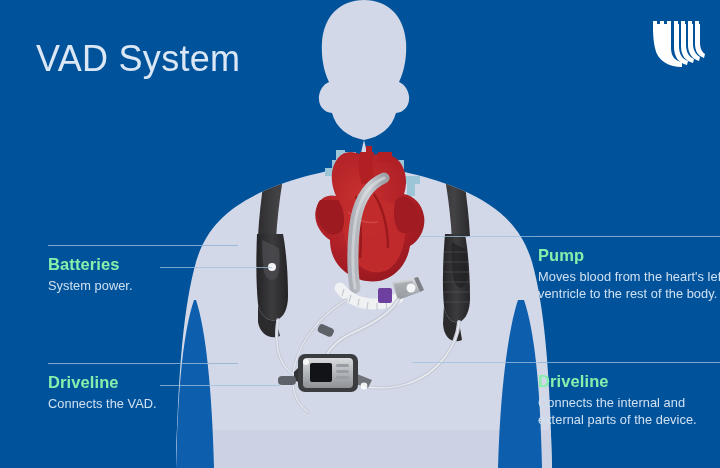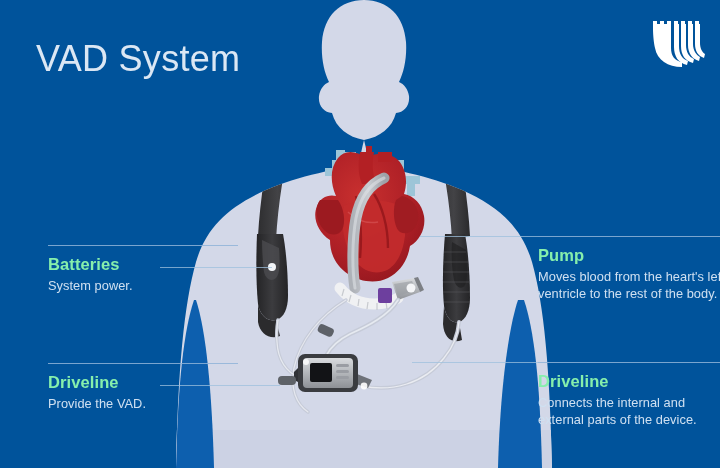--- a/index.html
+++ b/index.html
@@ -341,21 +341,21 @@
 
   <div class="callout c-batteries">
     <div class="rule"></div>
     <div class="ttl">Batteries</div>
     <div class="body">System power.</div>
   </div>
 
   <div class="callout c-controller">
     <div class="rule"></div>
     <div class="ttl">Driveline</div>
-    <div class="body">Provide the VAD.</div>
+    <div class="body">Connects the VAD.</div>
   </div>
 
   <div class="callout c-pump">
     <div class="rule"></div>
     <div class="ttl">Pump</div>
     <div class="body">Moves blood from the heart's left ventricle to the rest of the body.</div>
   </div>
 
   <div class="callout c-driveline">
     <div class="rule"></div>

